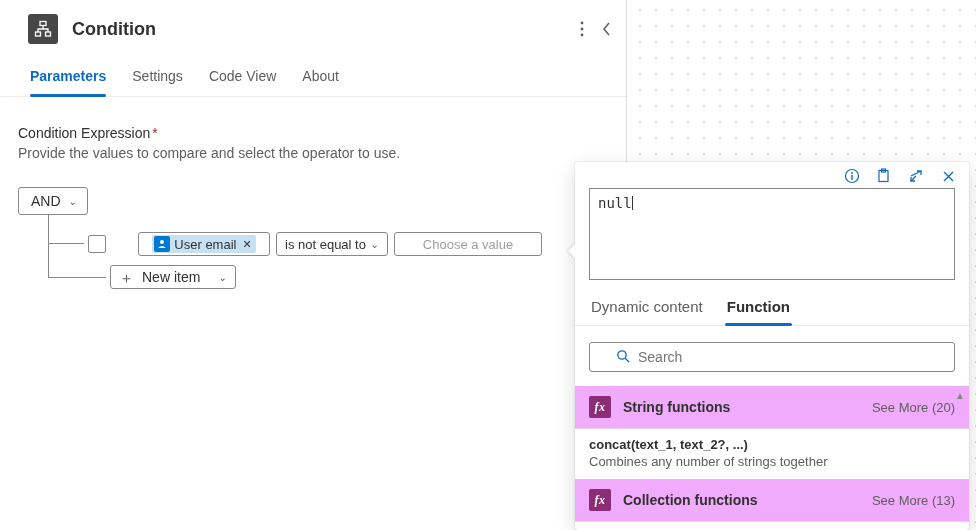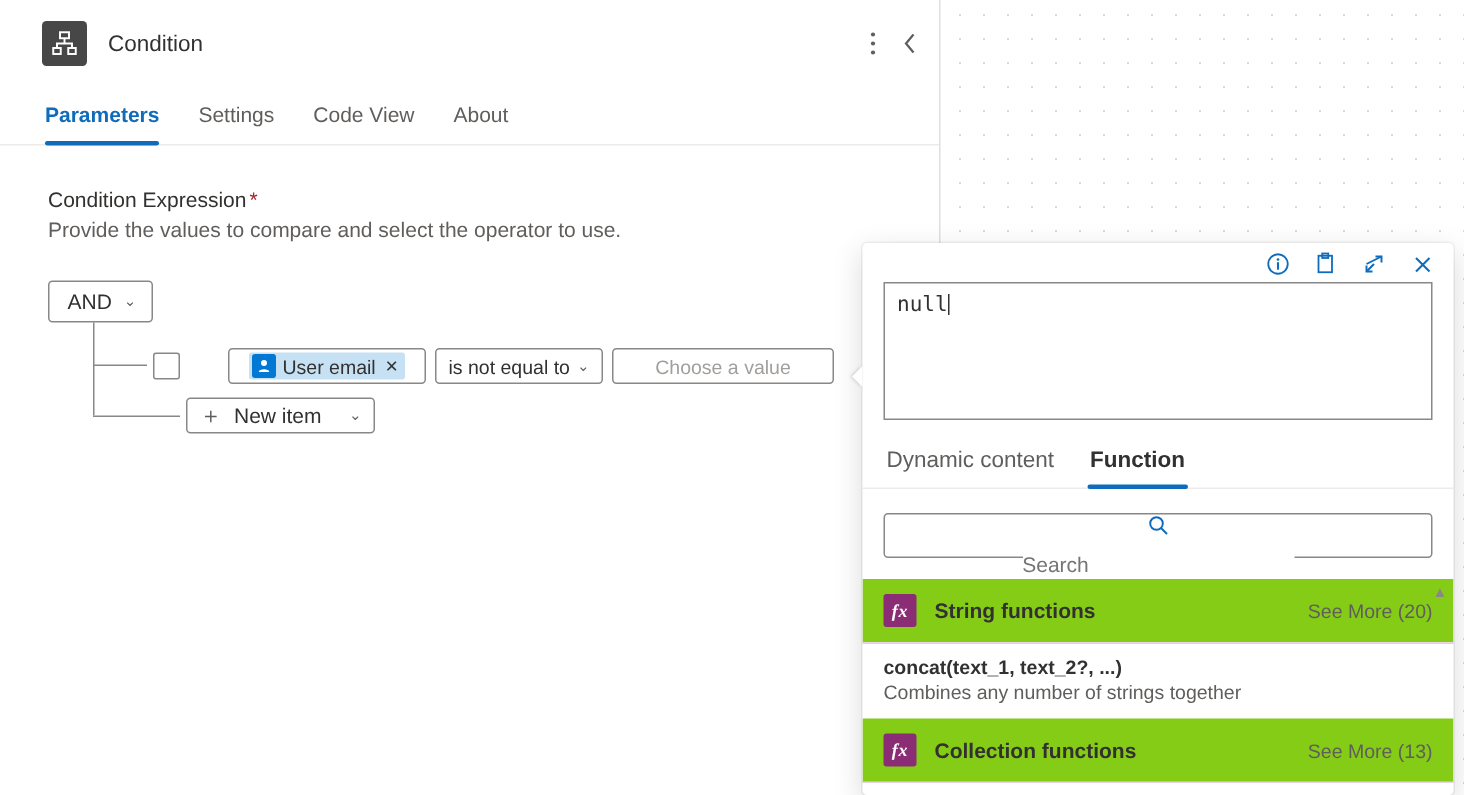--- a/index.html
+++ b/index.html
@@ -36,22 +36,22 @@
     gap: 14px;
     position: relative;
   }
   .condition-icon {
     width: 30px; height: 30px;
     background: #474747;
     border-radius: 3px;
     display: flex; align-items:center; justify-content:center;
   }
   .title {
-    font-size: 15px;
-    font-weight: 400;
+    font-size: 18px;
+    font-weight: 700;
   }
   .header-actions {
     position: absolute;
     right: 14px;
     display: flex;
     align-items:center;
     gap: 18px;
     color: #605e5c;
   }
   .tabs {
@@ -73,21 +73,21 @@
   }
   .tab.active::after {
     content: "";
     position: absolute;
     left: 0; right: 0; bottom: -1px;
     height: 3px;
     background: #0f6cbd;
     border-radius: 2px;
   }
   .body {
-    padding: 28px 32px;
+    padding: 28px 18px;
   }
   .label-row { font-size: 14px; }
   .req { color: #a4262c; margin-left: 2px;}
   .subtext { color: #605e5c; margin-top: 4px; font-size: 14px;}
   .and-box {
     margin-top: 26px;
     border: 1px solid #8a8886;
     border-radius: 3px;
     padding: 5px 10px 5px 12px;
     display: inline-flex;
@@ -259,30 +259,29 @@
   }
   .search-wrap {
     margin: 16px 14px 14px 14px;
     border: 1px solid #8a8886;
     border-radius: 3px;
     height: 30px;
     display: flex;
     align-items: center;
     padding: 0 26px;
     gap: 8px;
-    flex-direction: column;
   }
   .search-wrap input {
     border: none;
     outline: none;
     flex: 1;
     font-size: 14px;
   }
   .cat {
-    background: #84cc16;
+    background: #f0abfc;
     padding: 10px 14px;
     display: flex;
     align-items: center;
     justify-content: space-between;
     border-bottom: 1px solid #e8d4e4;
   }
   .cat-left {
     display: flex;
     align-items: center;
     gap: 12px;

